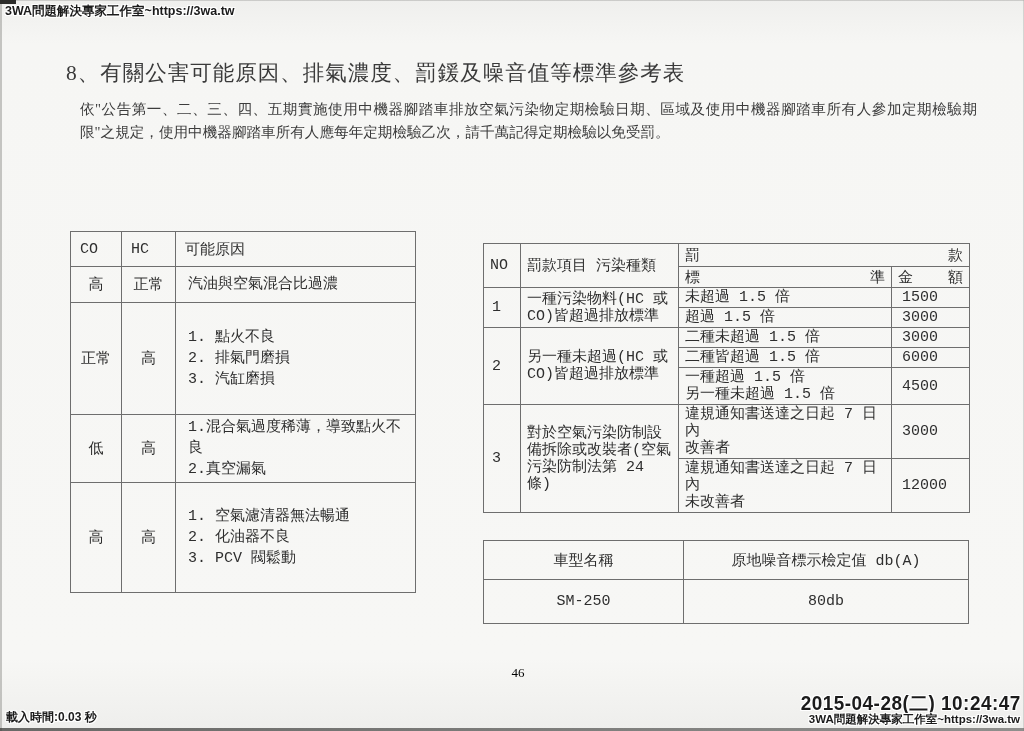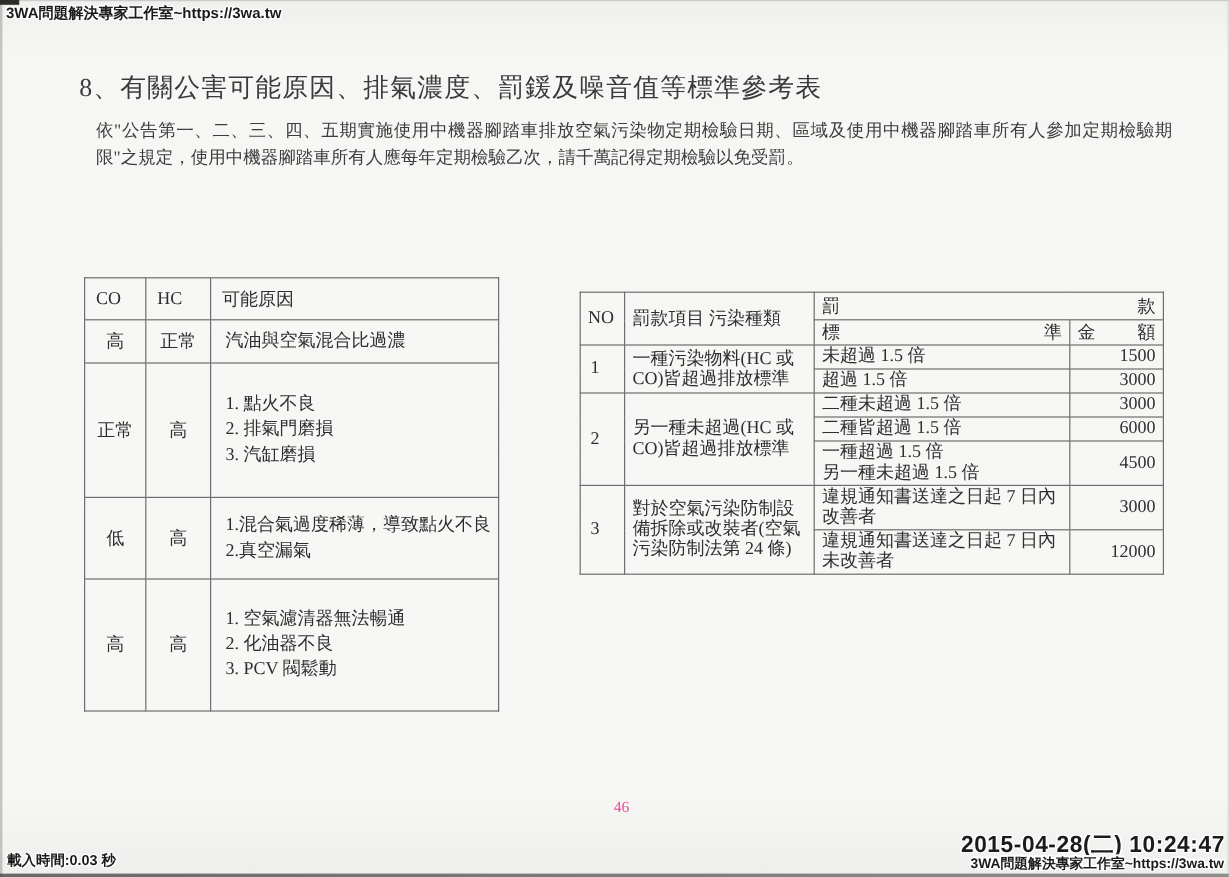--- a/index.html
+++ b/index.html
@@ -24,21 +24,21 @@
     font-size:21.5px; letter-spacing:1px; color:#3a3a3a;
   }
   .intro {
     position:absolute; left:80px; top:98px; width:897px;
     font-size:14.6px; line-height:23px; color:#3c3c3c;
     text-align:justify;
   }
 
   .caption { font-size:15px; color:#333; margin-bottom:6px; letter-spacing:.5px; }
 
-  table.doc-table { border-collapse:collapse; table-layout:fixed; }
+  table.doc-table { border-collapse:collapse; table-layout:fixed;font-family:Liberation Mono, monospace; }
   table.doc-table th, table.doc-table td {
     border:1px solid #6e6e6e;
     font-weight:normal;
     font-size:15px;
     vertical-align:middle;
     color:#2e2e2e;
   }
 
   
   .left-section { position:absolute; left:70px; top:231px; }
@@ -54,34 +54,34 @@
   .right-section { position:absolute; left:483px; top:243px; }
   .right-section .caption { font-size:14.5px; margin-bottom:5px; }
   .penalty-table col.c-no { width:37px; }
   .penalty-table col.c-item { width:158px; }
   .penalty-table col.c-crit { width:213px; }
   .penalty-table col.c-amt { width:78px; }
   .penalty-table th, .penalty-table td { font-size:14px; }
   .penalty-table th { text-align:left; padding:0 6px; }
   .penalty-table td { padding:1px 6px; line-height:17px; }
   .penalty-table td.no { vertical-align:middle; padding-left:8px; }
-  .penalty-table td.amt { padding-left:10px;text-align:right; }
+  .penalty-table td.amt { padding-left:10px; }
   .spread { display:flex; justify-content:space-between; }
 
   
   .noise-section { position:absolute; left:483px; top:540px; }
   .noise-table col.c-model { width:200px; }
   .noise-table col.c-db { width:285px; }
   .noise-table th, .noise-table td { text-align:center; font-size:15.5px; }
   .noise-table tr.hdr { height:39px; }
   .noise-table tr.dat { height:44px; }
 
   .page-number {
     position:absolute; left:478px; top:665px; width:80px;
-    text-align:center; font-size:13px; color:#ec4899;
+    text-align:center; font-size:13px; color:#000000;
   }
 
   
   .wm {
     position:absolute;
     font-family:"Liberation Sans","DejaVu Sans",sans-serif;
     font-weight:bold; color:#1b1b1b;
     text-shadow:-1px -1px 0 #fff, 1px -1px 0 #fff, -1px 1px 0 #fff, 1px 1px 0 #fff, 0 0 2px #fff;
     white-space:nowrap;
   }
@@ -245,20 +245,28 @@
     </table>
 </div>
 
 <div class="noise-section">
   <table class="doc-table noise-table">
     <colgroup>
         <col class="c-model">
         <col class="c-db">
       </colgroup>
     <tbody>
+        <tr class="hdr">
+      <th>車型名稱</th>
+      <th>原地噪音標示檢定值 db(A)</th>
+    </tr>
+    <tr class="dat">
+      <td>SM-250</td>
+      <td>80db</td>
+    </tr>
   </tbody>
     </table>
 </div>
 
 <div class="page-number">46</div>
 
 <div class="wm wm-top-left">3WA問題解決專家工作室~https://3wa.tw</div>
 <div class="wm wm-bottom-left">載入時間:0.03 秒</div>
 <div class="wm wm-datetime">2015-04-28(二) 10:24:47</div>
 <div class="wm wm-site">3WA問題解決專家工作室~https://3wa.tw</div>

